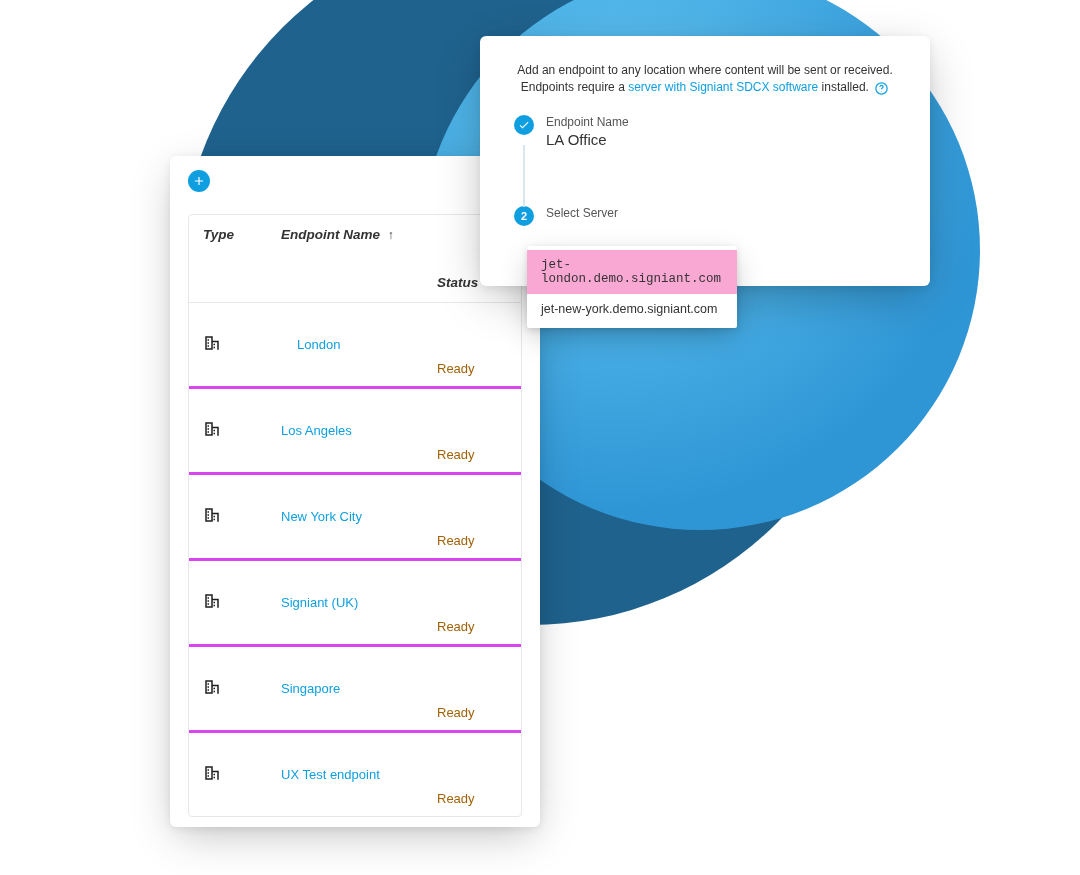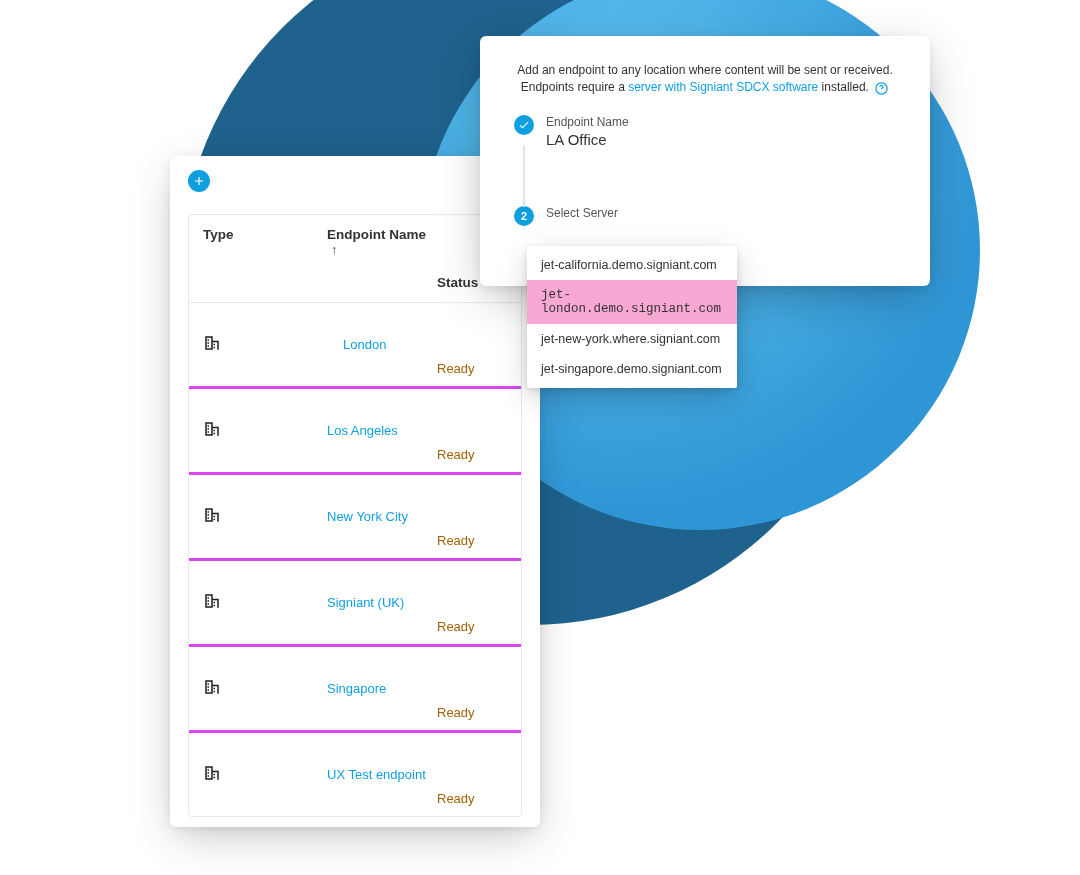--- a/index.html
+++ b/index.html
@@ -13,23 +13,23 @@
     left:420px;top:-30px;}
 
   
   .card-endpoints{position:absolute;left:170px;top:156px;width:370px;background:#fff;
     border-radius:6px;box-shadow:0 12px 40px -6px rgba(0,0,0,.25),0 2px 8px rgba(0,0,0,.08);
     padding:14px 0 10px 0;}
   .add-btn{width:22px;height:22px;border-radius:50%;background:#0f9fe0;margin-left:18px;
     display:flex;align-items:center;justify-content:center;cursor:pointer;}
   .add-btn svg{width:14px;height:14px;fill:#fff;}
   .table{margin:22px 18px 0 18px;border:1px solid #e5e8eb;border-radius:4px;overflow:hidden;}
-  .thead{display:flex;padding:12px 14px;font-weight:700;font-size:13.5px;color:#333;border-bottom:1px solid #e5e8eb;}
+  .thead{display:flex;padding:12px 14px;font-weight:700;font-size:13.5px;color:#333;border-bottom:1px solid #e5e8eb;font-style:italic;}
   .col-type{width:78px;}
-  .col-name{flex:1;margin-left:46px;}
+  .col-name{flex:1;}
   .col-stat{width:70px;margin-top:48px;}
   .sort-arrow{font-size:12px;margin-left:4px;}
   .trow{display:flex;align-items:center;padding:10px 14px;font-size:13px;border-top:3px solid #d946ef;}
   .trow:first-of-type{border-top:none;gap:16px;}
   .trow .col-name{color:#0f9fe0;cursor:pointer;}
   .trow .col-stat{color:#a16207;}
   .bld-icon svg{width:18px;height:18px;fill:#1f1f1f;}
 
   
   .card-add{position:absolute;left:480px;top:36px;width:390px;background:#fff;
@@ -159,18 +159,16 @@
       <div class="step step2">
         <div class="step-badge badge-num">2</div>
         <div class="step-body">
           <div class="step-label">Select Server</div>
         </div>
       </div>
     </div>
   </div>
 
   <div class="dropdown" id="dropdown">
-      <div class="dd-item">jet-california.demo.signiant.com</div>
       <div class="dd-item selected">jet-london.demo.signiant.com</div>
-      <div class="dd-item">jet-new-york.where.signiant.com</div>
-      <div class="dd-item">jet-singapore.demo.signiant.com</div>
+      <div class="dd-item">jet-new-york.demo.signiant.com</div>
     </div>
 </div>
 
 </body></html>

